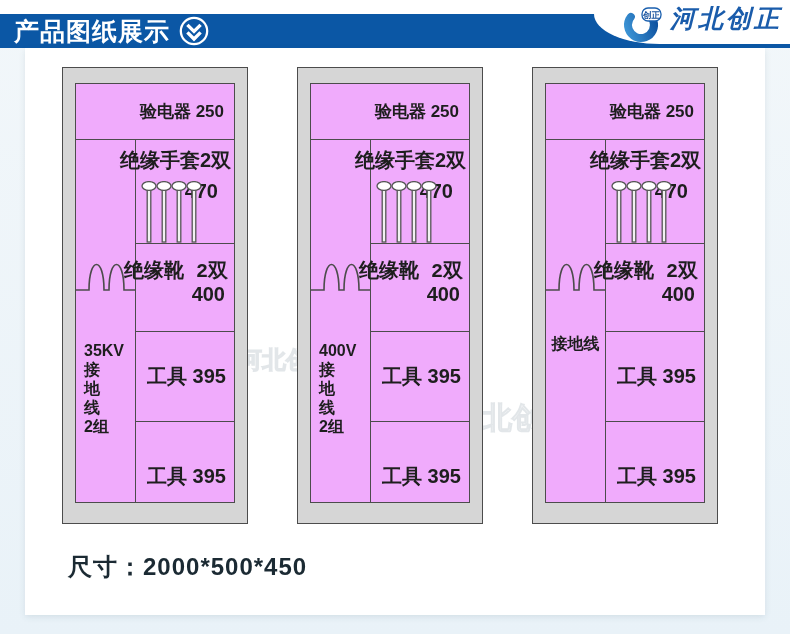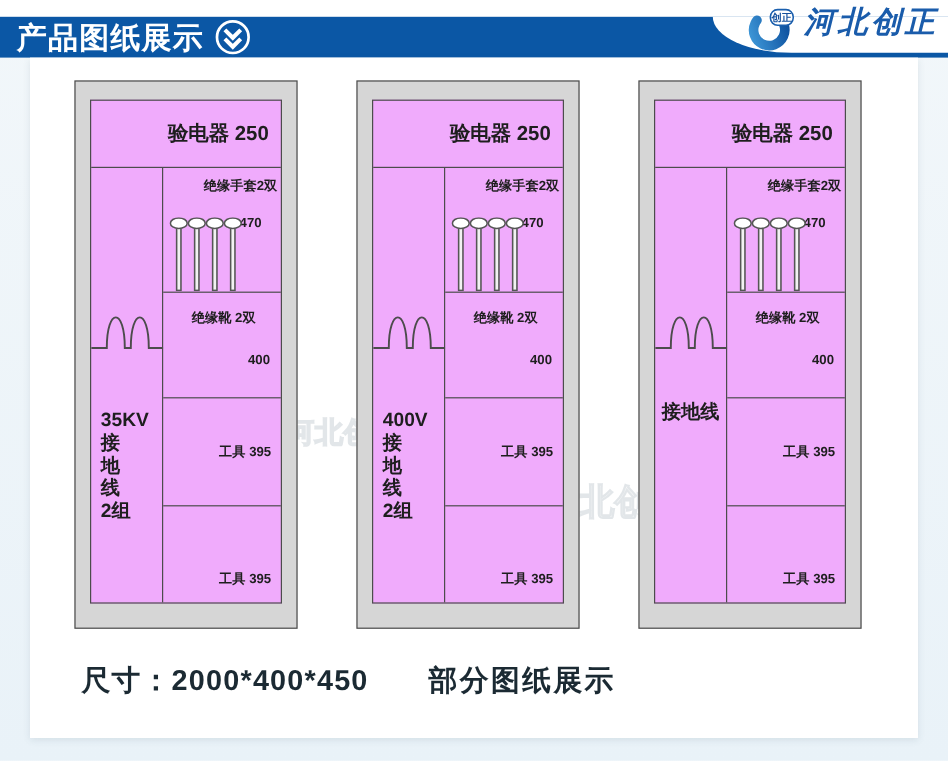--- a/index.html
+++ b/index.html
@@ -43,25 +43,25 @@
   .left-label { position:absolute; left:8px; top:201px; font-size:16px; font-weight:bold;
     color:#1e1e1e; line-height:19px; white-space:nowrap; }
   .left-label.horizontal { left:0; right:0; top:194px; text-align:center; letter-spacing:0; }
   .cab-right { flex:1; display:flex; flex-direction:column; }
   .sec { position:relative; }
   .sec-gloves { height:104px; border-bottom:1.5px solid #4c4c4c; }
   .sec-boots  { height:88px;  border-bottom:1.5px solid #4c4c4c; }
   .sec-tool1  { height:90px;  border-bottom:1.5px solid #4c4c4c; display:flex; align-items:center;
     justify-content:flex-end; padding-right:8px; }
   .sec-tool2  { flex:1; display:flex; align-items:flex-end; justify-content:flex-end; padding:0 8px 12px 0; }
-  .dlabel { font-size:11px; font-weight:bold; color:#1e1e1e; white-space:nowrap; }
+  .dlabel { font-size:20px; font-weight:bold; color:#1e1e1e; white-space:nowrap; }
   .gloves-label { position:absolute; top:7px; right:3px; }
   .gloves-value { position:absolute; top:40px; right:16px; }
   .rods-svg { position:absolute; left:5px; bottom:0; }
-  .boots-label { position:absolute; top:13px; right:21px; }
+  .boots-label { position:absolute; top:13px; right:6px;font-family:Liberation Mono, monospace; }
   .boots-value { position:absolute; bottom:25px; right:9px; }
 
   
   .footer-row { position:absolute; left:43px; top:503px; display:flex; align-items:baseline; }
   .size-label { font-size:24px; font-weight:bold; color:#1b2a33; letter-spacing:1px; }
   .caption-label { font-size:24px; font-weight:bold; color:#1b2a33; letter-spacing:2px; margin-left:50px; }
 </style>
 </head>
 <body>
 
@@ -234,17 +234,16 @@
           </div>
           <div class="sec sec-tool2">
             <span class="dlabel">工具 395</span>
           </div>
         </div>
       </div>
     </div>
   </div>
 
   <div class="footer-row">
-    <span class="size-label">尺寸：2000*400*450</span>
-    <span class="caption-label">部分图纸展示</span>
+    <span class="size-label">尺寸：2000*500*450</span>
   </div>
 
 </div>
 
 </body></html>

